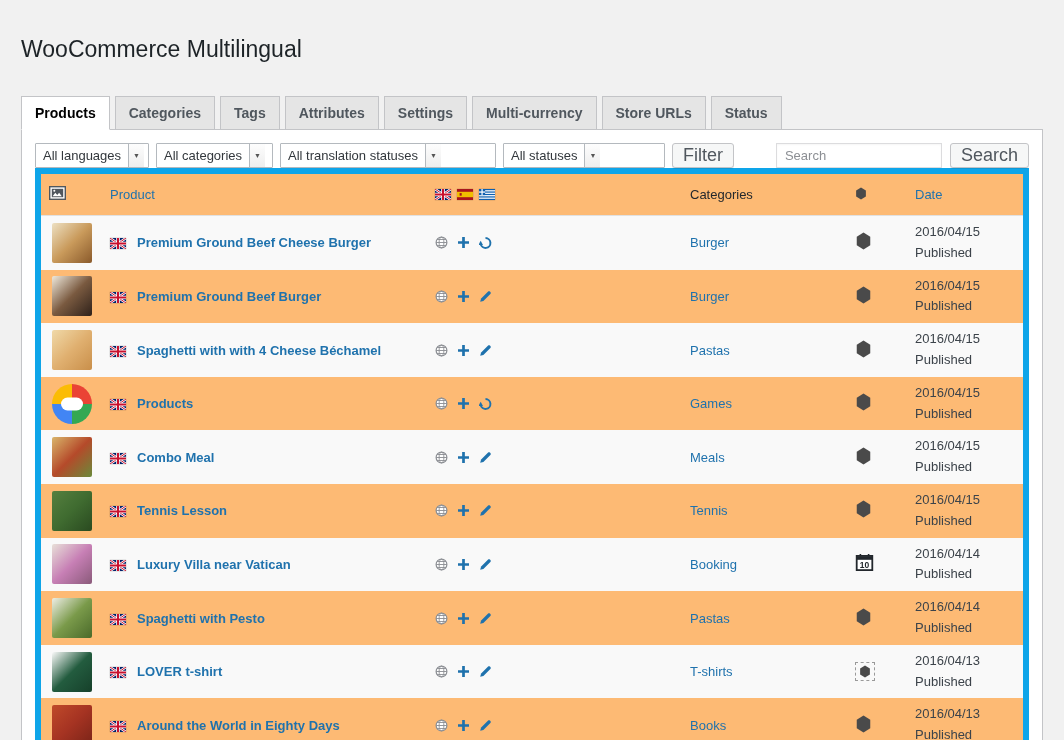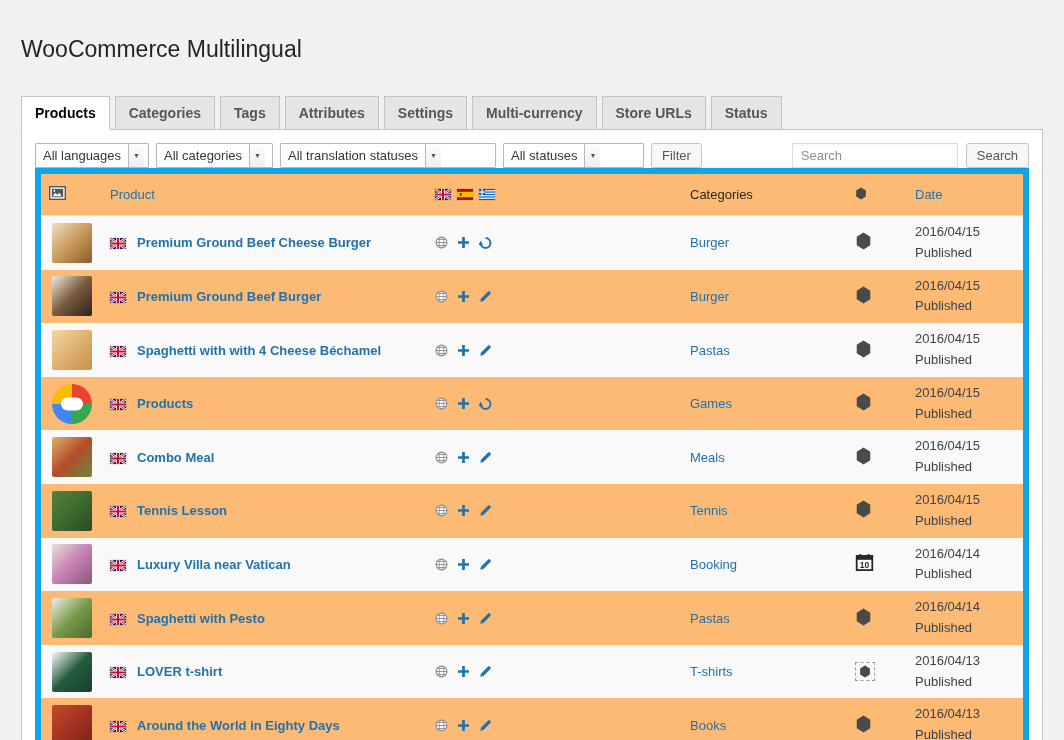--- a/index.html
+++ b/index.html
@@ -31,22 +31,22 @@
   }
   .nav-tab.active{background:#fff;border-bottom-color:#fff;color:#000;}
   
   .panel{position:relative;z-index:1;background:#fff;border:1px solid var(--border);padding:13px 13px 16px;height:627px;overflow:hidden;}
   
   .filter-row{display:flex;align-items:center;gap:7px;}
   .selects{display:flex;gap:7px;}
   .sel{display:flex;align-items:center;height:25px;background:#fff;border:1px solid #b4b9be;border-radius:1px;color:#32373c;cursor:pointer;}
   .sel .val{padding:0 7px;white-space:nowrap;}
   .sel .arrow{width:16px;height:100%;border-left:1px solid #b4b9be;display:flex;align-items:center;justify-content:center;font-size:7px;color:#555;background:linear-gradient(#fdfdfd,#eee);}
-  .sel-0{width:114px;}.sel-1{width:117px;}.sel-2{width:216px;}.sel-3{width:141px;}
-  .button{height:25px;padding:0 10px;border:1px solid #c3c4c7;border-radius:3px;background:#f6f7f7;color:#50575e;font-size:13px;font-family:"Liberation Sans",sans-serif;cursor:pointer;box-shadow:0 1px 0 rgba(0,0,0,.08);}
+  .sel-0{width:114px;}.sel-1{width:117px;}.sel-2{width:216px;}.sel-3{width:162px;}
+  .button{height:25px;padding:0 10px;border:1px solid #c3c4c7;border-radius:3px;background:#f6f7f7;color:#50575e;font-size:18px;font-family:"Liberation Sans",sans-serif;cursor:pointer;box-shadow:0 1px 0 rgba(0,0,0,.08);}
   .search-wrap{margin-left:auto;display:flex;gap:8px;align-items:center;}
   .search-input{width:166px;height:25px;border:1px solid #dcdcde;padding:0 8px;font-size:13px;color:#32373c;font-family:"Liberation Sans",sans-serif;box-shadow:inset 0 1px 2px rgba(0,0,0,.04);}
   .search-input::placeholder{color:#8c8f94;}
   
   table.wcml{width:100%;border-collapse:collapse;border:6px solid #0ea5e9;background:#fdba74;font-size:13px;}
   table.wcml thead th{text-align:left;font-weight:400;padding:12px 8px;border-bottom:1px solid #e1e1e1;}
   table.wcml tbody td{padding:6px 8px;height:51px;vertical-align:middle;}
   table.wcml tbody tr:nth-child(odd){background:var(--stripe);}
   a.plink{color:var(--link);text-decoration:none;}
   .pname{font-weight:600;}

